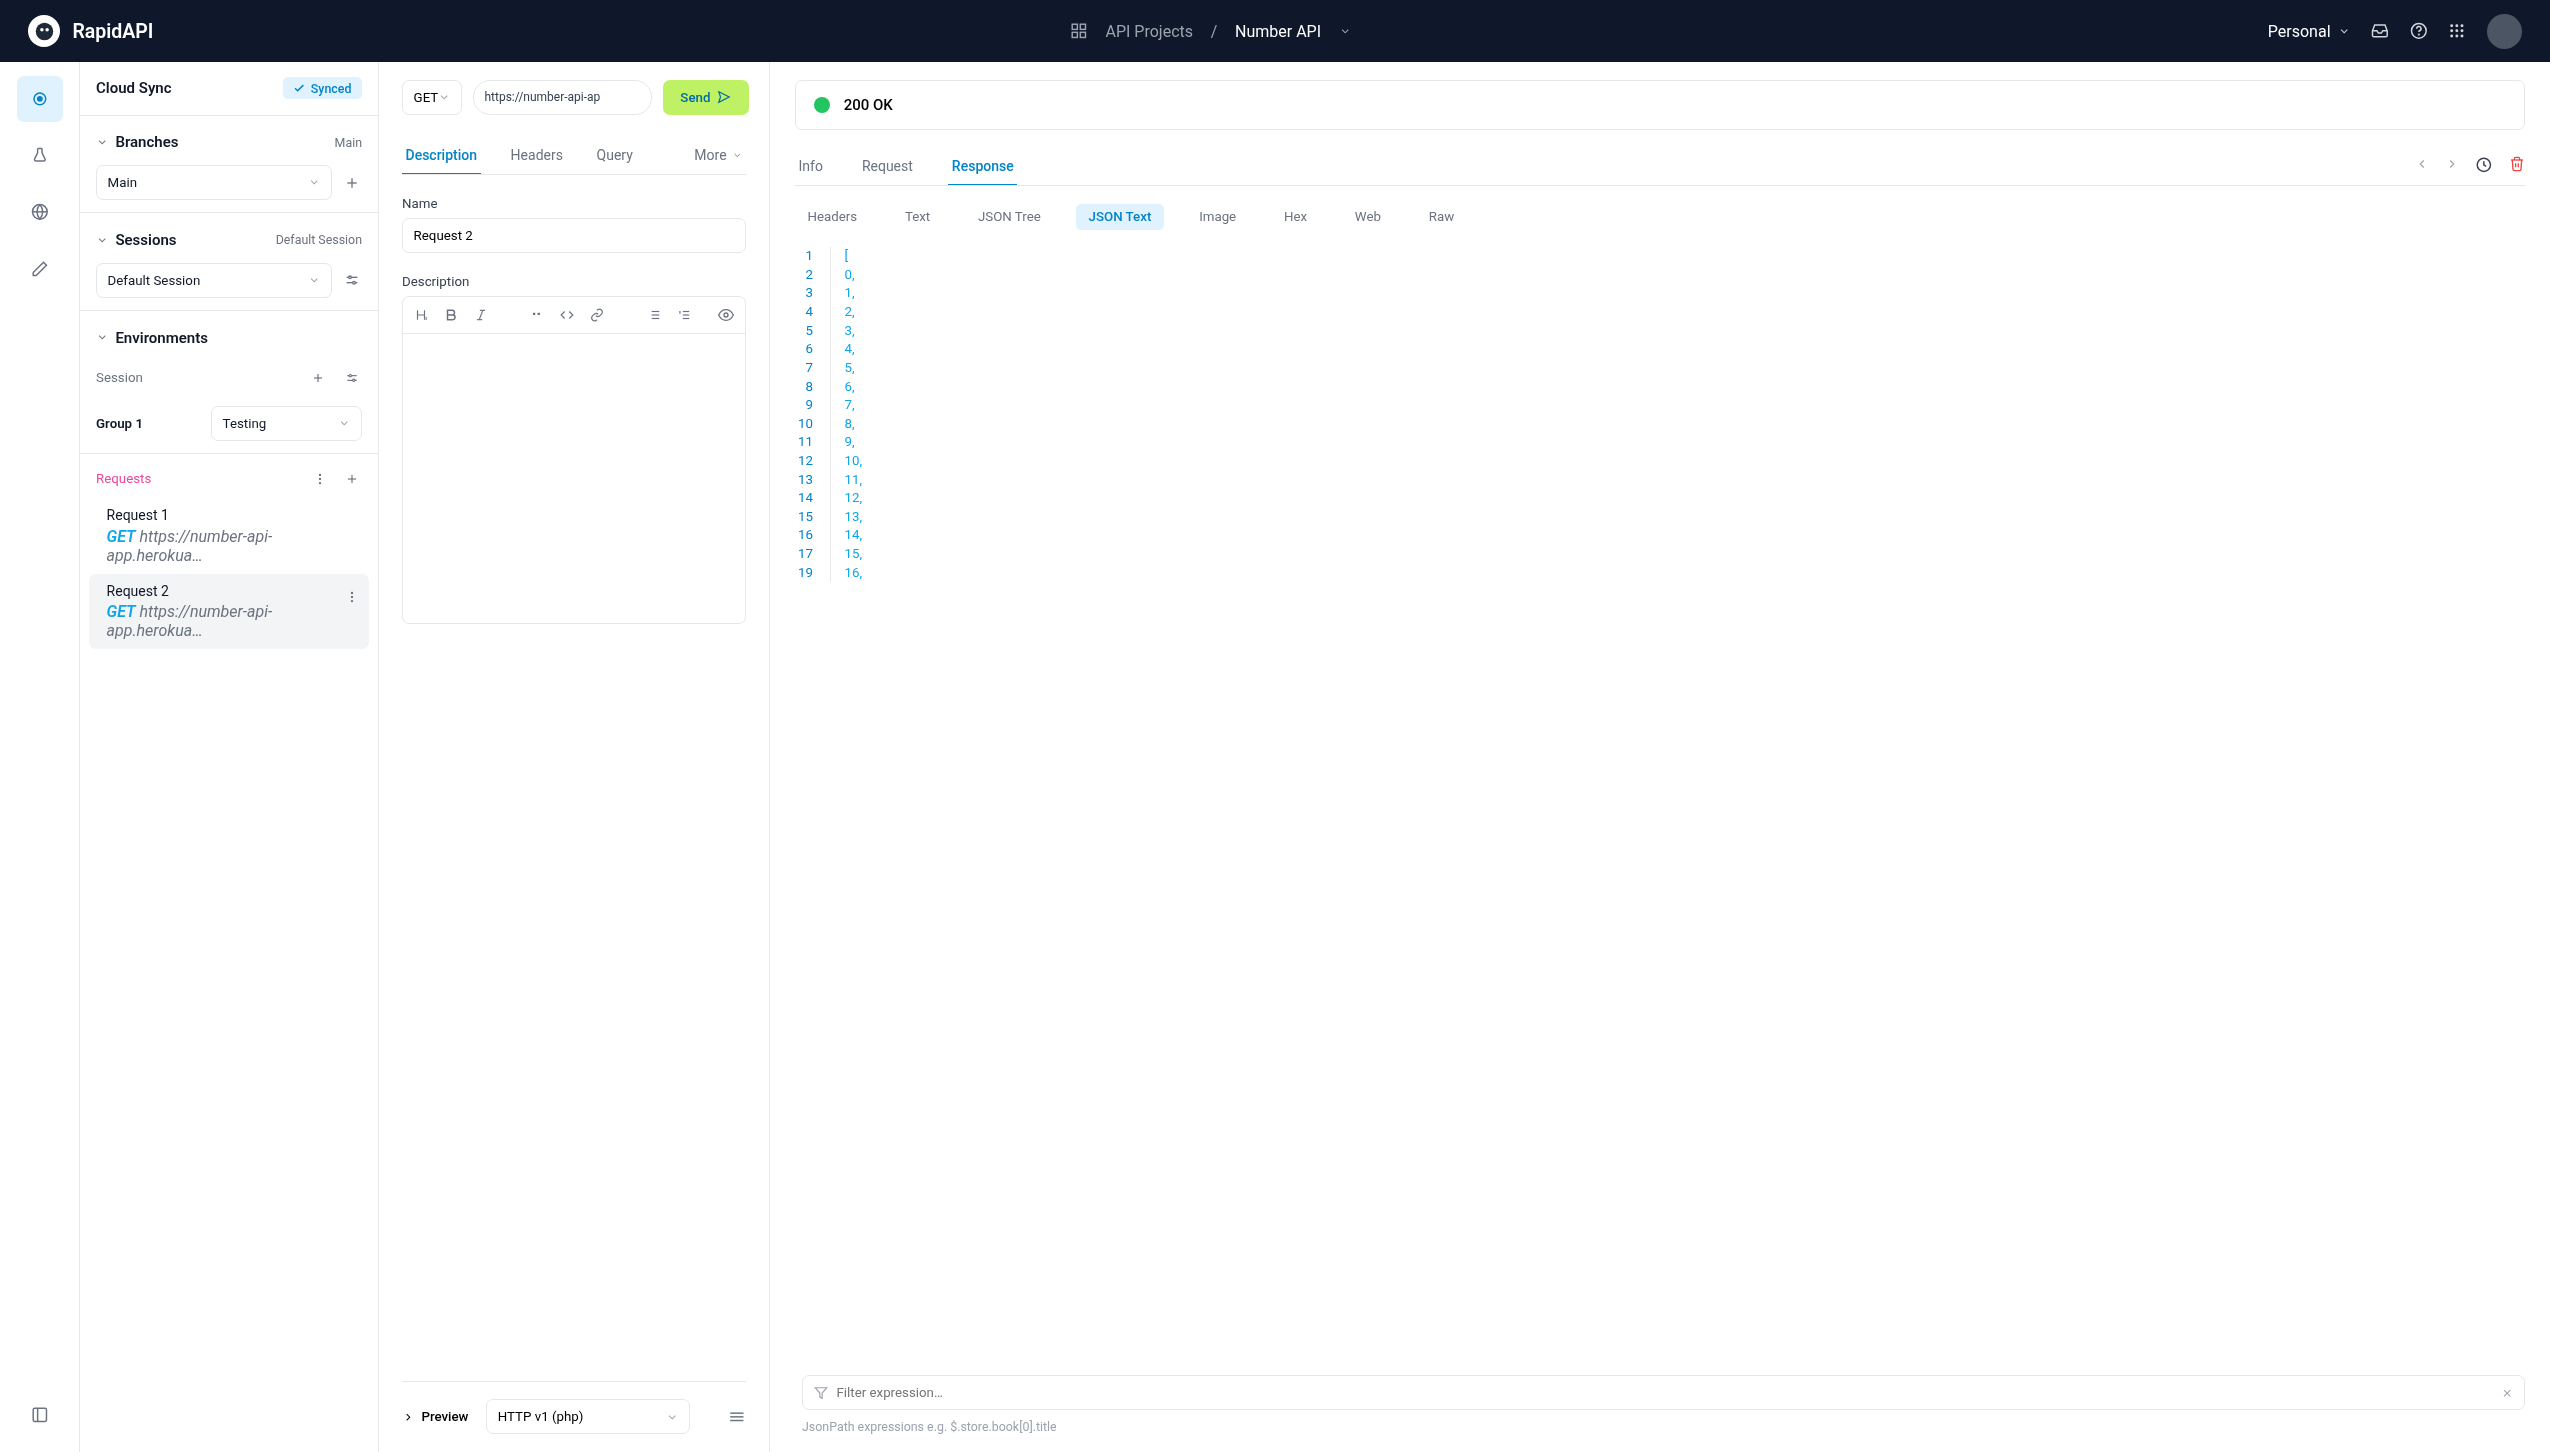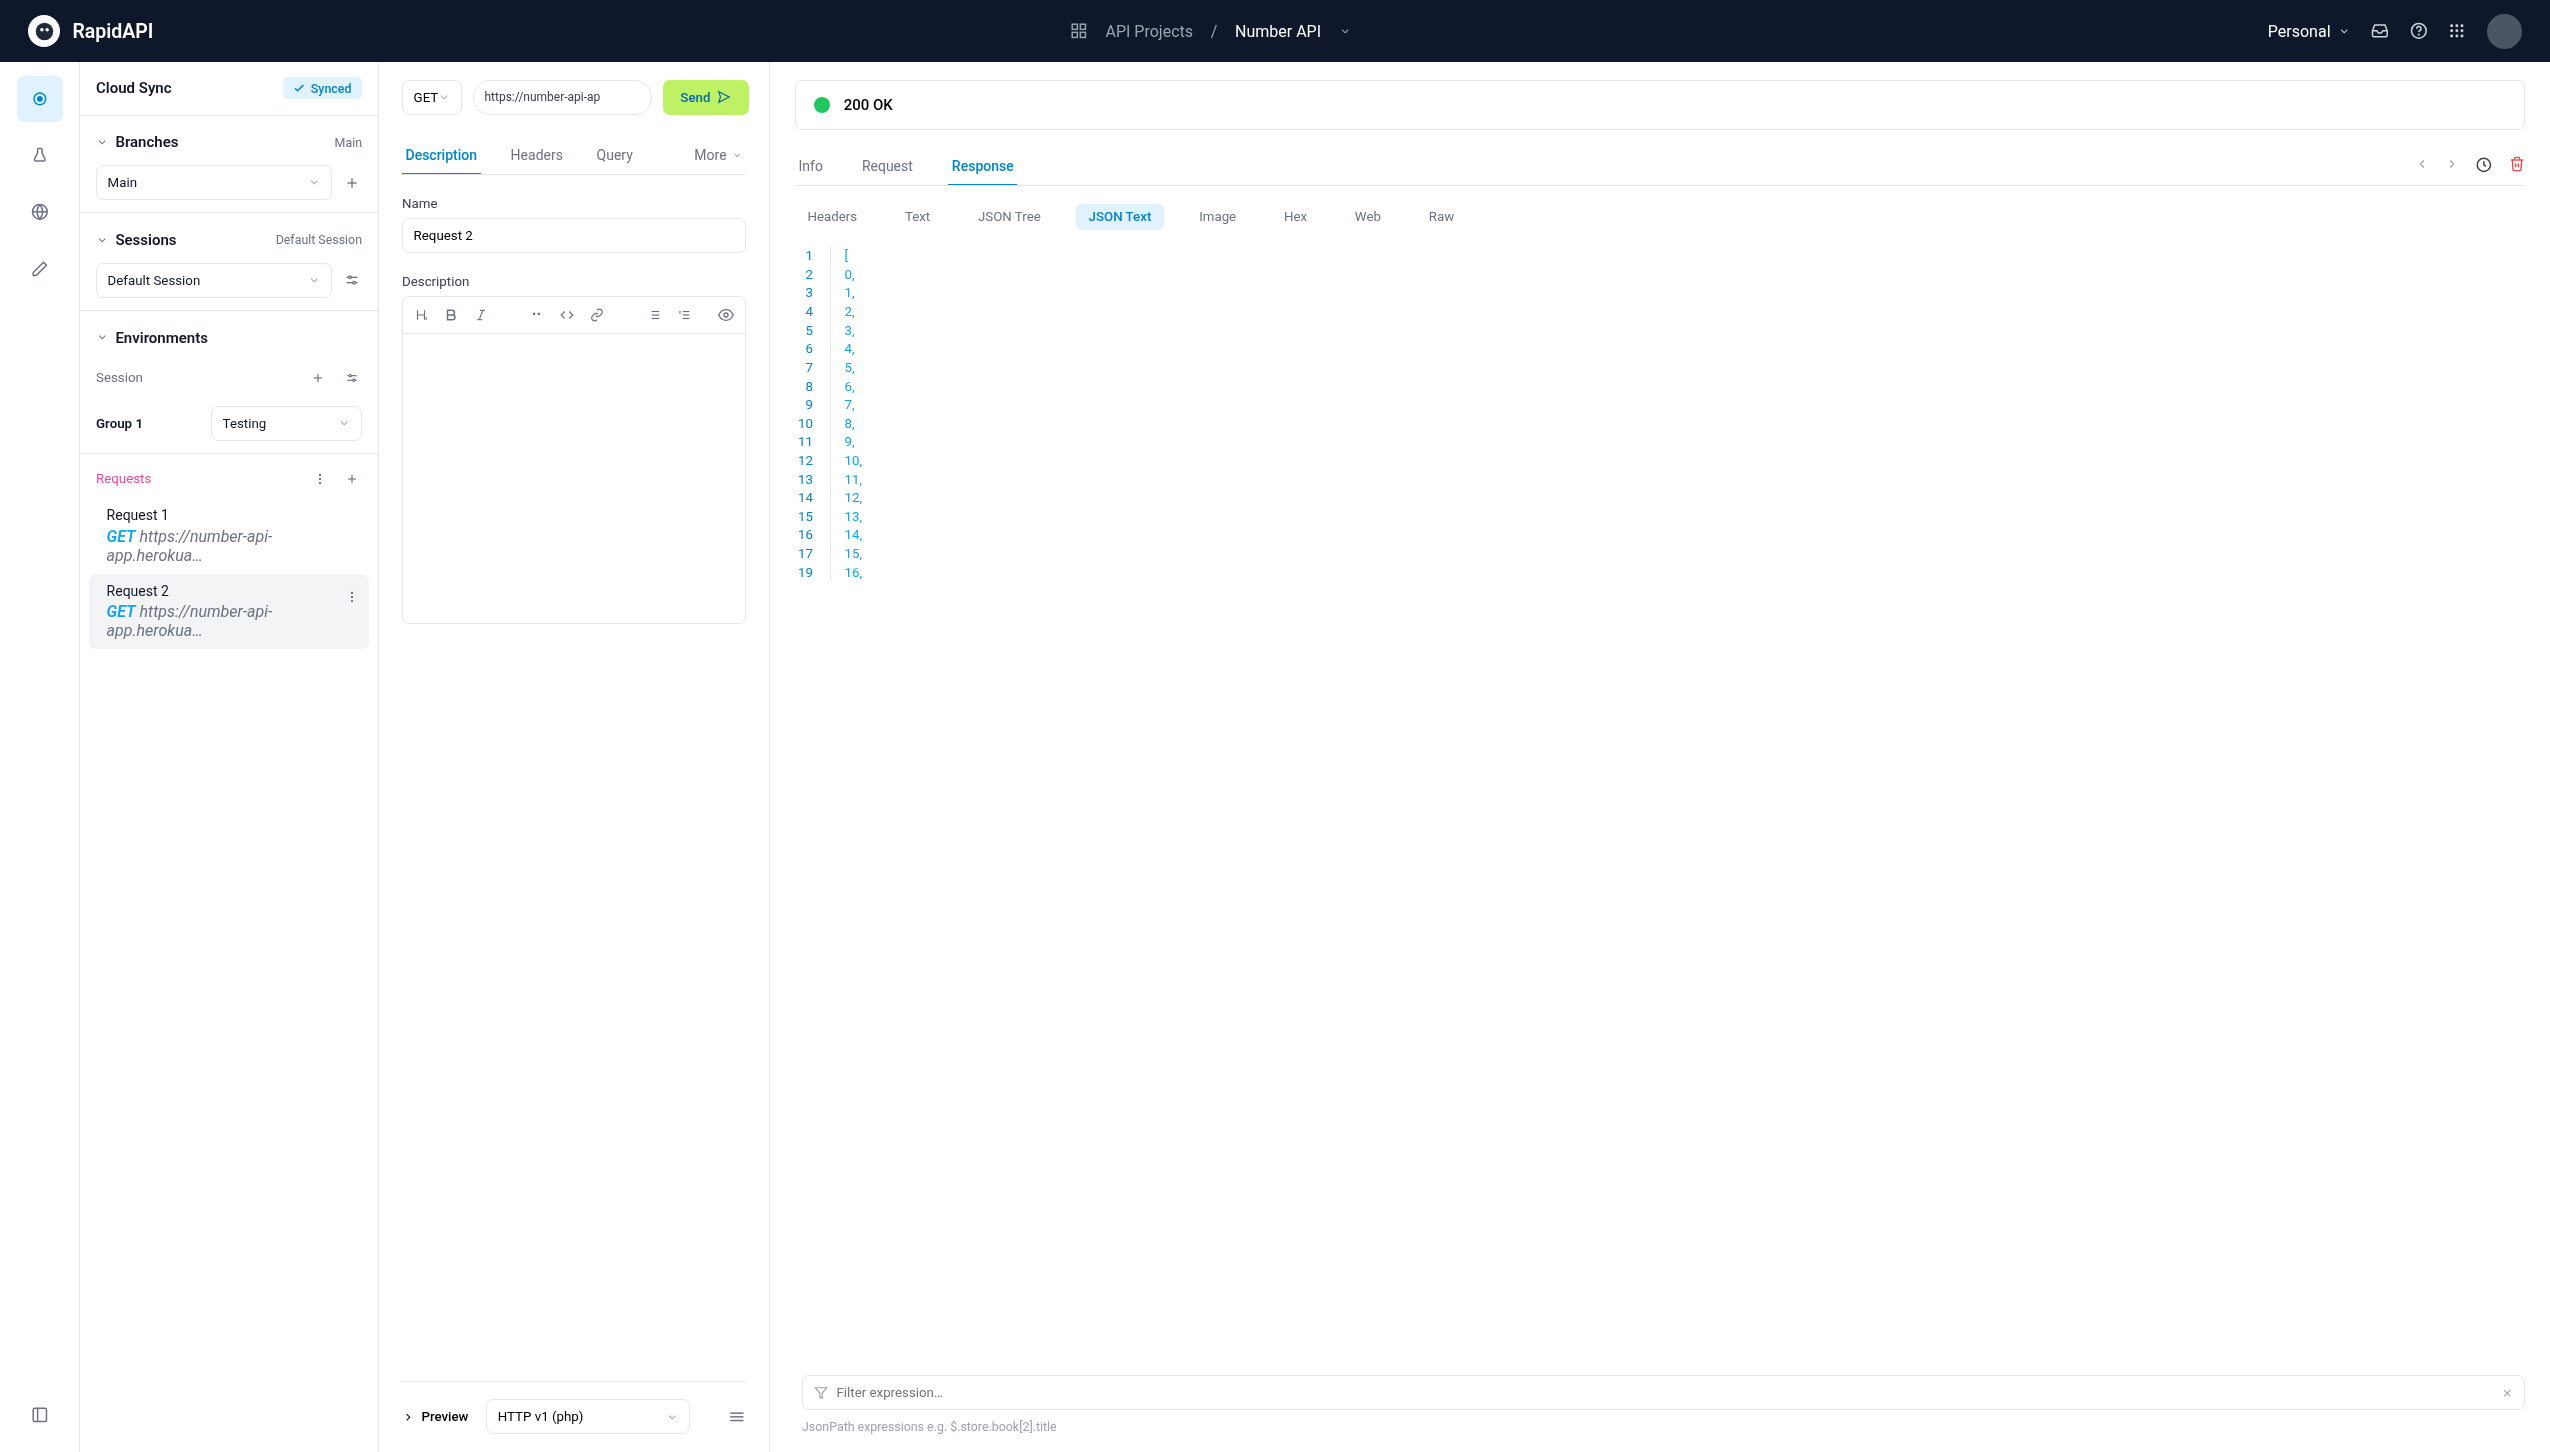--- a/index.html
+++ b/index.html
@@ -606,17 +606,17 @@
             <polygon points="22 3 2 3 10 12 10 19 14 21 14 12 22 3"></polygon>
           </svg>
         <input placeholder="Filter expression…" style="">
         <span>
             <svg width="12.4" height="12.4" viewBox="0 0 24 24" fill="none" stroke="#9ca3af" stroke-width="2">
               <line x1="18" y1="6" x2="6" y2="18"></line>
               <line x1="6" y1="6" x2="18" y2="18"></line>
             </svg>
           </span>
       </div>
-      <div class="filter-hint">JsonPath expressions e.g. $.store.book[2].title</div>
+      <div class="filter-hint">JsonPath expressions e.g. $.store.book[0].title</div>
     </div>
   </div>
 </div>
 
 
 </body></html>

